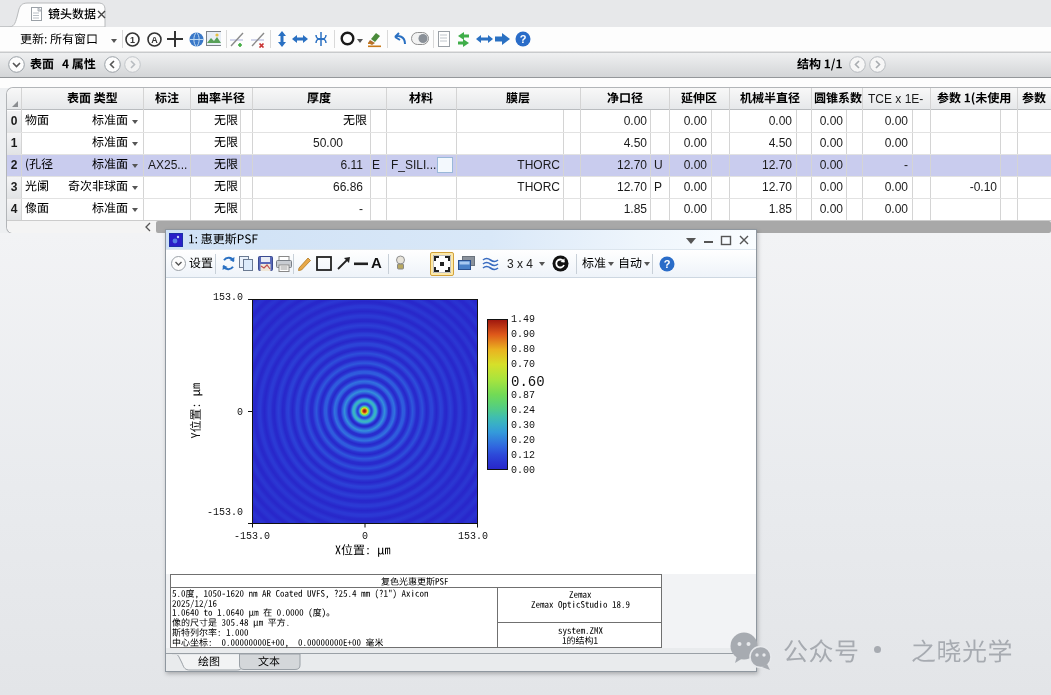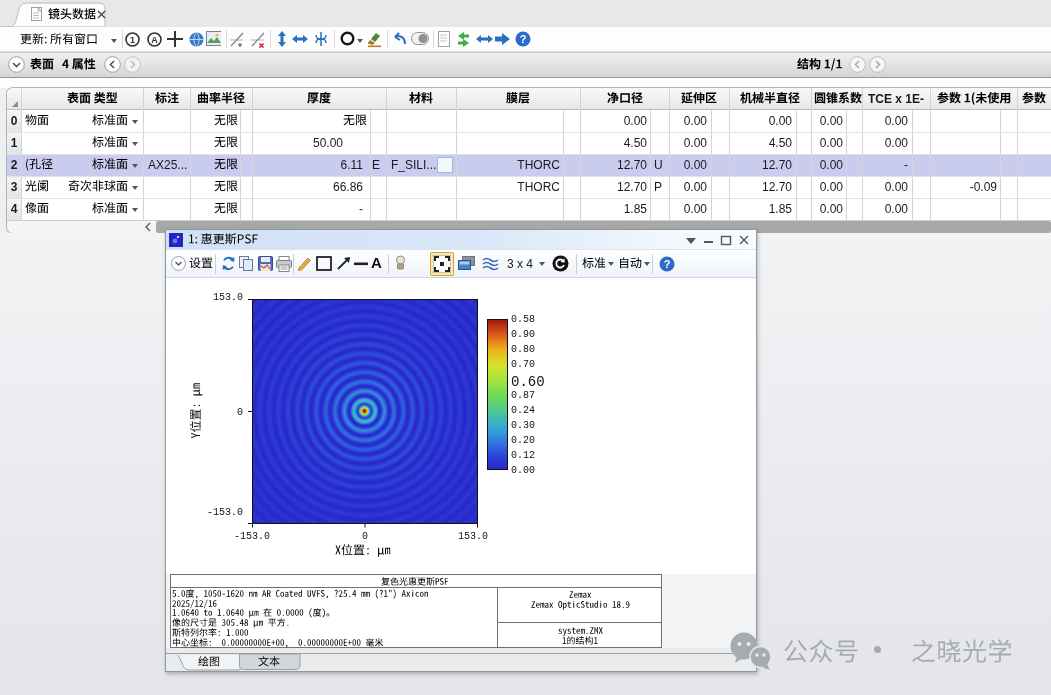--- a/index.html
+++ b/index.html
@@ -175,21 +175,21 @@
   </svg>
 <svg width="50" height="16" style="position:absolute;left:814.0px;top:92.0px;overflow:visible">
     <path transform="translate(0,10.32)" d="M4.4 -7.3H7.5V-6.7H4.4ZM3.2 -8.2V-5.8H8.8V-8.2ZM5.4 -3.9V-3.3C5.4 -2.8 5.2 -2.1 2.3 -1.6C2.6 -1.4 2.9 -0.9 3.1 -0.6C6.1 -1.2 6.7 -2.3 6.7 -3.2V-3.9ZM6.3 -1.6C7.2 -1.3 8.4 -0.8 9 -0.6L9.5 -1.6C8.9 -1.9 7.7 -2.3 6.9 -2.6ZM3 -5.3V-2.3H4.2V-4.2H7.7V-2.4H9V-5.3ZM0.9 -9.8V1.1H2.2V0.7H9.7V1.1H11.2V-9.8ZM2.2 -0.5V-8.6H9.7V-0.5ZM19.9 -9.6C20.2 -9.1 20.5 -8.5 20.6 -8.1H19.2C19.4 -8.6 19.6 -9.2 19.8 -9.8L18.5 -10.2C18.1 -8.8 17.4 -7.1 16.6 -6V-6.8H13.6C13.8 -7.1 14.1 -7.4 14.3 -7.7H17.2V-9H14.9C15 -9.3 15.1 -9.5 15.2 -9.8L14 -10.2C13.6 -9.1 13 -8.1 12.3 -7.4C12.5 -7.1 12.8 -6.3 12.9 -6C13.1 -6.2 13.2 -6.3 13.3 -6.5V-5.5H14.1V-4.3H12.6V-3H14.1V-1.2C14.1 -0.6 13.8 -0.1 13.5 0.1C13.7 0.3 14.1 0.8 14.2 1C14.4 0.8 14.8 0.6 17.1 -0.7C17 -1 16.9 -1.6 16.8 -2L15.4 -1.2V-3H16.8V-4.3H15.4V-5.5H16.6V-5.7C16.8 -5.3 17 -4.8 17.1 -4.5C17.2 -4.7 17.4 -4.9 17.5 -5.2V1.1H18.9V0.3H23.6V-1H21.6V-2.1H23.2V-3.4H21.6V-4.4H23.2V-5.7H21.6V-6.8H23.5V-8.1H21.1L22 -8.4C21.8 -8.9 21.5 -9.6 21.1 -10.1ZM20.3 -4.4V-3.4H18.9V-4.4ZM20.3 -5.7H18.9V-6.8H20.3ZM20.3 -2.1V-1H18.9V-2.1ZM26.9 -2.6C26.3 -1.8 25.4 -1 24.5 -0.5C24.8 -0.3 25.4 0.2 25.7 0.4C26.6 -0.2 27.7 -1.2 28.4 -2.1ZM31.4 -1.9C32.4 -1.2 33.5 -0.2 34.1 0.4L35.4 -0.4C34.7 -1.1 33.5 -2 32.6 -2.7ZM31.7 -5.3C31.9 -5.1 32.2 -4.8 32.4 -4.6L28.8 -4.3C30.3 -5.1 31.9 -6.1 33.3 -7.2L32.3 -8.1C31.7 -7.7 31.1 -7.2 30.6 -6.8L28.2 -6.7C28.9 -7.2 29.6 -7.8 30.2 -8.4C31.7 -8.5 33.2 -8.7 34.5 -9L33.4 -10.2C31.4 -9.7 28.1 -9.4 25.1 -9.3C25.2 -9 25.4 -8.4 25.5 -8.1C26.3 -8.1 27.3 -8.1 28.2 -8.2C27.6 -7.6 26.9 -7.2 26.7 -7C26.3 -6.8 26 -6.6 25.8 -6.6C25.9 -6.2 26.1 -5.6 26.2 -5.3C26.4 -5.4 26.8 -5.5 28.7 -5.6C27.9 -5.2 27.3 -4.8 26.9 -4.7C26.2 -4.3 25.7 -4.1 25.2 -4C25.4 -3.6 25.6 -3 25.6 -2.7C26 -2.9 26.6 -3 29.3 -3.2V-0.5C29.3 -0.4 29.3 -0.4 29.1 -0.3C28.9 -0.3 28.1 -0.3 27.5 -0.4C27.7 0 28 0.6 28 1C28.9 1 29.6 1 30.1 0.8C30.6 0.6 30.8 0.2 30.8 -0.5V-3.3L33.3 -3.5C33.6 -3.1 33.8 -2.7 34 -2.4L35.1 -3.1C34.7 -3.9 33.7 -5 32.8 -5.9ZM41.1 -10.1C40.9 -9.6 40.6 -8.9 40.3 -8.5L41.2 -8.1C41.5 -8.5 41.9 -9 42.3 -9.6ZM40.5 -2.9C40.3 -2.4 40 -2.1 39.7 -1.7L38.7 -2.2L39 -2.9ZM37 -1.8C37.5 -1.5 38.1 -1.3 38.7 -1C38 -0.5 37.2 -0.2 36.3 -0C36.6 0.2 36.8 0.7 37 1C38 0.7 39 0.3 39.8 -0.3C40.2 -0.1 40.5 0.1 40.7 0.3L41.6 -0.6C41.4 -0.8 41.1 -1 40.7 -1.2C41.4 -1.8 41.8 -2.7 42.1 -3.8L41.3 -4.1L41.1 -4H39.6L39.8 -4.5L38.5 -4.7C38.4 -4.5 38.4 -4.3 38.2 -4H36.7V-2.9H37.6C37.4 -2.4 37.2 -2.1 37 -1.8ZM36.8 -9.6C37.1 -9.1 37.4 -8.5 37.5 -8.1H36.5V-6.9H38.3C37.7 -6.3 37 -5.8 36.3 -5.5C36.5 -5.3 36.8 -4.8 37 -4.5C37.6 -4.8 38.2 -5.3 38.8 -5.9V-4.8H40.1V-6.1C40.6 -5.7 41.1 -5.3 41.3 -5.1L42.1 -6.1C41.9 -6.2 41.2 -6.6 40.6 -6.9H42.4V-8.1H40.1V-10.2H38.8V-8.1H37.6L38.6 -8.5C38.5 -8.9 38.1 -9.5 37.8 -10ZM43.3 -10.2C43.1 -8 42.5 -6 41.6 -4.7C41.9 -4.5 42.4 -4 42.6 -3.8C42.8 -4.1 43.1 -4.5 43.2 -4.9C43.5 -4 43.8 -3.1 44.1 -2.4C43.5 -1.3 42.6 -0.6 41.4 -0C41.6 0.2 42 0.8 42.1 1.1C43.3 0.6 44.1 -0.2 44.8 -1.1C45.3 -0.2 46 0.5 46.8 1C47.1 0.6 47.5 0.1 47.8 -0.2C46.9 -0.7 46.2 -1.4 45.6 -2.4C46.2 -3.5 46.5 -5 46.8 -6.6H47.5V-8H44.3C44.4 -8.6 44.6 -9.3 44.7 -10ZM45.4 -6.6C45.3 -5.6 45.1 -4.7 44.8 -3.9C44.5 -4.8 44.3 -5.7 44.1 -6.6Z" fill="#000"></path>
   </svg>
 <svg width="76" height="16" style="position:absolute;left:936.8px;top:92.0px;overflow:visible">
     <path transform="translate(0,10.32)" d="M7.3 -3.4C6.3 -2.7 4.4 -2.2 2.7 -2C3 -1.7 3.3 -1.2 3.5 -0.9C5.3 -1.2 7.3 -1.8 8.5 -2.8ZM8.8 -2.2C7.4 -0.9 4.7 -0.4 1.9 -0.2C2.1 0.2 2.4 0.7 2.6 1.1C5.7 0.7 8.4 0 10.1 -1.5ZM2.1 -6.9C2.4 -7 2.8 -7 4.3 -7.1C4.2 -6.9 4.1 -6.6 4 -6.4H0.6V-5.1H3C2.3 -4.3 1.4 -3.6 0.3 -3.1C0.6 -2.9 1.1 -2.3 1.4 -2C2.1 -2.4 2.7 -2.8 3.3 -3.3C3.5 -3.1 3.7 -2.9 3.8 -2.7C5 -3 6.5 -3.5 7.6 -4.1L6.4 -4.7C5.8 -4.4 4.8 -4.1 3.9 -3.9C4.2 -4.3 4.6 -4.7 4.9 -5.1H7.2C8.1 -3.8 9.4 -2.7 10.8 -2C11 -2.4 11.4 -2.9 11.7 -3.2C10.7 -3.6 9.6 -4.3 8.9 -5.1H11.5V-6.4H5.6C5.7 -6.6 5.9 -6.9 6 -7.2L9.1 -7.3C9.3 -7.1 9.6 -6.8 9.7 -6.6L10.9 -7.5C10.3 -8.2 8.9 -9.2 7.8 -9.9L6.7 -9.2C7 -9 7.4 -8.7 7.8 -8.4L4.4 -8.3C5.1 -8.7 5.7 -9.2 6.3 -9.6L5 -10.3C4.1 -9.5 2.9 -8.8 2.6 -8.6C2.2 -8.4 1.9 -8.2 1.6 -8.2C1.8 -7.8 2 -7.2 2.1 -6.9ZM17.1 -10.1C16.9 -9.6 16.6 -8.9 16.3 -8.5L17.2 -8.1C17.5 -8.5 17.9 -9 18.3 -9.6ZM16.5 -2.9C16.3 -2.4 16 -2.1 15.7 -1.7L14.7 -2.2L15 -2.9ZM13 -1.8C13.5 -1.5 14.1 -1.3 14.7 -1C14 -0.5 13.2 -0.2 12.3 -0C12.6 0.2 12.8 0.7 13 1C14 0.7 15 0.3 15.8 -0.3C16.2 -0.1 16.5 0.1 16.7 0.3L17.6 -0.6C17.4 -0.8 17.1 -1 16.7 -1.2C17.4 -1.8 17.8 -2.7 18.1 -3.8L17.3 -4.1L17.1 -4H15.6L15.8 -4.5L14.5 -4.7C14.4 -4.5 14.4 -4.3 14.2 -4H12.7V-2.9H13.6C13.4 -2.4 13.2 -2.1 13 -1.8ZM12.8 -9.6C13.1 -9.1 13.4 -8.5 13.5 -8.1H12.5V-6.9H14.3C13.7 -6.3 13 -5.8 12.3 -5.5C12.5 -5.3 12.8 -4.8 13 -4.5C13.6 -4.8 14.2 -5.3 14.8 -5.9V-4.8H16.1V-6.1C16.6 -5.7 17.1 -5.3 17.3 -5.1L18.1 -6.1C17.9 -6.2 17.2 -6.6 16.6 -6.9H18.4V-8.1H16.1V-10.2H14.8V-8.1H13.6L14.6 -8.5C14.5 -8.9 14.1 -9.5 13.8 -10ZM19.3 -10.2C19.1 -8 18.5 -6 17.6 -4.7C17.9 -4.5 18.4 -4 18.6 -3.8C18.8 -4.1 19.1 -4.5 19.2 -4.9C19.5 -4 19.8 -3.1 20.1 -2.4C19.5 -1.3 18.6 -0.6 17.4 -0C17.6 0.2 18 0.8 18.1 1.1C19.3 0.6 20.1 -0.2 20.8 -1.1C21.3 -0.2 22 0.5 22.8 1C23.1 0.6 23.5 0.1 23.8 -0.2C22.9 -0.7 22.2 -1.4 21.6 -2.4C22.2 -3.5 22.5 -5 22.8 -6.6H23.5V-8H20.3C20.4 -8.6 20.6 -9.3 20.7 -10ZM21.4 -6.6C21.3 -5.6 21.1 -4.7 20.8 -3.9C20.5 -4.8 20.3 -5.7 20.1 -6.6ZM27.7 0H33V-1.4H31.4V-8.9H30.1C29.5 -8.5 28.9 -8.3 28 -8.1V-7H29.6V-1.4H27.7ZM36.6 2.4 37.7 2C36.7 0.2 36.3 -1.8 36.3 -3.8C36.3 -5.7 36.7 -7.8 37.7 -9.5L36.6 -10C35.5 -8.1 34.8 -6.2 34.8 -3.8C34.8 -1.4 35.5 0.6 36.6 2.4ZM43.6 -10.2V-8.4H39.9V-7H43.6V-5.4H39V-4H42.9C41.8 -2.7 40.2 -1.4 38.6 -0.7C38.9 -0.4 39.4 0.2 39.6 0.6C41.1 -0.2 42.5 -1.3 43.6 -2.7V1.1H45.1V-2.7C46.2 -1.4 47.6 -0.2 49 0.6C49.2 0.2 49.7 -0.4 50.1 -0.7C48.5 -1.4 46.8 -2.7 45.8 -4H49.7V-5.4H45.1V-7H48.9V-8.4H45.1V-10.2ZM53.4 -10.2C52.8 -8.5 51.6 -6.8 50.5 -5.7C50.7 -5.4 51.1 -4.6 51.3 -4.2C51.6 -4.6 51.9 -5 52.2 -5.4V1.1H53.6V-7.4C53.9 -7.9 54.1 -8.4 54.3 -8.8V-7.7H57.3V-6.9H54.6V-3.3H57.3C57.2 -2.9 57.1 -2.4 56.8 -2C56.4 -2.3 56 -2.7 55.7 -3.2L54.5 -2.9C54.9 -2.2 55.4 -1.6 56 -1C55.5 -0.7 54.8 -0.3 53.8 -0.1C54.1 0.2 54.5 0.8 54.7 1.1C55.8 0.7 56.6 0.3 57.2 -0.2C58.3 0.4 59.7 0.8 61.3 1.1C61.5 0.7 61.9 0.1 62.2 -0.2C60.5 -0.4 59.1 -0.7 58 -1.2C58.4 -1.9 58.6 -2.6 58.7 -3.3H61.7V-6.9H58.8V-7.7H62V-9H58.8V-10.1H57.3V-9H54.4L54.7 -9.8ZM55.9 -5.7H57.3V-4.7V-4.5H55.9ZM58.8 -5.7H60.3V-4.5H58.8V-4.6ZM64 -9.4V-5.1C64 -3.4 63.9 -1.2 62.6 0.2C62.9 0.4 63.5 0.9 63.8 1.1C64.6 0.2 65.1 -1.1 65.3 -2.4H67.7V0.9H69.2V-2.4H71.7V-0.6C71.7 -0.4 71.6 -0.3 71.4 -0.3C71.2 -0.3 70.4 -0.3 69.7 -0.4C69.9 0 70.1 0.6 70.2 1C71.3 1 72 1 72.5 0.8C73 0.5 73.2 0.1 73.2 -0.6V-9.4ZM65.5 -8H67.7V-6.6H65.5ZM71.7 -8V-6.6H69.2V-8ZM65.5 -5.3H67.7V-3.8H65.4C65.4 -4.2 65.5 -4.7 65.5 -5.1ZM71.7 -5.3V-3.8H69.2V-5.3Z" fill="#000"></path>
   </svg>
 <svg width="26" height="16" style="position:absolute;left:1022.0px;top:92.0px;overflow:visible">
     <path transform="translate(0,10.32)" d="M7.3 -3.4C6.3 -2.7 4.4 -2.2 2.7 -2C3 -1.7 3.3 -1.2 3.5 -0.9C5.3 -1.2 7.3 -1.8 8.5 -2.8ZM8.8 -2.2C7.4 -0.9 4.7 -0.4 1.9 -0.2C2.1 0.2 2.4 0.7 2.6 1.1C5.7 0.7 8.4 0 10.1 -1.5ZM2.1 -6.9C2.4 -7 2.8 -7 4.3 -7.1C4.2 -6.9 4.1 -6.6 4 -6.4H0.6V-5.1H3C2.3 -4.3 1.4 -3.6 0.3 -3.1C0.6 -2.9 1.1 -2.3 1.4 -2C2.1 -2.4 2.7 -2.8 3.3 -3.3C3.5 -3.1 3.7 -2.9 3.8 -2.7C5 -3 6.5 -3.5 7.6 -4.1L6.4 -4.7C5.8 -4.4 4.8 -4.1 3.9 -3.9C4.2 -4.3 4.6 -4.7 4.9 -5.1H7.2C8.1 -3.8 9.4 -2.7 10.8 -2C11 -2.4 11.4 -2.9 11.7 -3.2C10.7 -3.6 9.6 -4.3 8.9 -5.1H11.5V-6.4H5.6C5.7 -6.6 5.9 -6.9 6 -7.2L9.1 -7.3C9.3 -7.1 9.6 -6.8 9.7 -6.6L10.9 -7.5C10.3 -8.2 8.9 -9.2 7.8 -9.9L6.7 -9.2C7 -9 7.4 -8.7 7.8 -8.4L4.4 -8.3C5.1 -8.7 5.7 -9.2 6.3 -9.6L5 -10.3C4.1 -9.5 2.9 -8.8 2.6 -8.6C2.2 -8.4 1.9 -8.2 1.6 -8.2C1.8 -7.8 2 -7.2 2.1 -6.9ZM17.1 -10.1C16.9 -9.6 16.6 -8.9 16.3 -8.5L17.2 -8.1C17.5 -8.5 17.9 -9 18.3 -9.6ZM16.5 -2.9C16.3 -2.4 16 -2.1 15.7 -1.7L14.7 -2.2L15 -2.9ZM13 -1.8C13.5 -1.5 14.1 -1.3 14.7 -1C14 -0.5 13.2 -0.2 12.3 -0C12.6 0.2 12.8 0.7 13 1C14 0.7 15 0.3 15.8 -0.3C16.2 -0.1 16.5 0.1 16.7 0.3L17.6 -0.6C17.4 -0.8 17.1 -1 16.7 -1.2C17.4 -1.8 17.8 -2.7 18.1 -3.8L17.3 -4.1L17.1 -4H15.6L15.8 -4.5L14.5 -4.7C14.4 -4.5 14.4 -4.3 14.2 -4H12.7V-2.9H13.6C13.4 -2.4 13.2 -2.1 13 -1.8ZM12.8 -9.6C13.1 -9.1 13.4 -8.5 13.5 -8.1H12.5V-6.9H14.3C13.7 -6.3 13 -5.8 12.3 -5.5C12.5 -5.3 12.8 -4.8 13 -4.5C13.6 -4.8 14.2 -5.3 14.8 -5.9V-4.8H16.1V-6.1C16.6 -5.7 17.1 -5.3 17.3 -5.1L18.1 -6.1C17.9 -6.2 17.2 -6.6 16.6 -6.9H18.4V-8.1H16.1V-10.2H14.8V-8.1H13.6L14.6 -8.5C14.5 -8.9 14.1 -9.5 13.8 -10ZM19.3 -10.2C19.1 -8 18.5 -6 17.6 -4.7C17.9 -4.5 18.4 -4 18.6 -3.8C18.8 -4.1 19.1 -4.5 19.2 -4.9C19.5 -4 19.8 -3.1 20.1 -2.4C19.5 -1.3 18.6 -0.6 17.4 -0C17.6 0.2 18 0.8 18.1 1.1C19.3 0.6 20.1 -0.2 20.8 -1.1C21.3 -0.2 22 0.5 22.8 1C23.1 0.6 23.5 0.1 23.8 -0.2C22.9 -0.7 22.2 -1.4 21.6 -2.4C22.2 -3.5 22.5 -5 22.8 -6.6H23.5V-8H20.3C20.4 -8.6 20.6 -9.3 20.7 -10ZM21.4 -6.6C21.3 -5.6 21.1 -4.7 20.8 -3.9C20.5 -4.8 20.3 -5.7 20.1 -6.6Z" fill="#000"></path>
   </svg>
-<div class="num" style="left:868.0px;top:92px;font-weight:bold">TCE x 1E-</div>
+<div class="num" style="left:868.0px;top:92px;font-weight:normal">TCE x 1E-</div>
 <svg width="1051" height="132" style="position:absolute;left:0;top:88px">
     <line x1="21.5" y1="0" x2="21.5" y2="132" stroke="#d4d4d4" stroke-width="1"></line>
     <line x1="143.5" y1="0" x2="143.5" y2="132" stroke="#d4d4d4" stroke-width="1"></line>
     <line x1="190.5" y1="0" x2="190.5" y2="132" stroke="#d4d4d4" stroke-width="1"></line>
     <line x1="240.5" y1="22" x2="240.5" y2="132" stroke="#d4d4d4" stroke-width="1"></line>
     <line x1="252.5" y1="0" x2="252.5" y2="132" stroke="#d4d4d4" stroke-width="1"></line>
     <line x1="370.5" y1="22" x2="370.5" y2="132" stroke="#d4d4d4" stroke-width="1"></line>
     <line x1="386.5" y1="0" x2="386.5" y2="132" stroke="#d4d4d4" stroke-width="1"></line>
     <line x1="456.5" y1="0" x2="456.5" y2="132" stroke="#d4d4d4" stroke-width="1"></line>
     <line x1="563.5" y1="22" x2="563.5" y2="132" stroke="#d4d4d4" stroke-width="1"></line>
@@ -308,21 +308,21 @@
 <div class="num" style="left:773px;top:114px;width:70px;text-align:right">0.00</div>
 <div class="num" style="left:773px;top:136px;width:70px;text-align:right">0.00</div>
 <div class="num" style="left:773px;top:158px;width:70px;text-align:right">0.00</div>
 <div class="num" style="left:773px;top:180px;width:70px;text-align:right">0.00</div>
 <div class="num" style="left:773px;top:202px;width:70px;text-align:right">0.00</div>
 <div class="num" style="left:838px;top:114px;width:70px;text-align:right">0.00</div>
 <div class="num" style="left:838px;top:136px;width:70px;text-align:right">0.00</div>
 <div class="num" style="left:838px;top:158px;width:70px;text-align:right">-</div>
 <div class="num" style="left:838px;top:180px;width:70px;text-align:right">0.00</div>
 <div class="num" style="left:838px;top:202px;width:70px;text-align:right">0.00</div>
-<div class="num" style="left:927px;top:180px;width:70px;text-align:right">-0.09</div>
+<div class="num" style="left:927px;top:180px;width:70px;text-align:right">-0.10</div>
 <div style="position:absolute;left:7px;top:220px;width:1044px;height:13px;background:#f4f4f4;border-top:1px solid #cccccc;border-radius:0 0 0 7px;"></div>
 <div style="position:absolute;left:156px;top:221px;width:895px;height:12px;background:#a8a8a8;border-radius:2px;"></div>
 <svg width="8" height="10" style="position:absolute;left:144px;top:222px">
     <path d="M6 1 L2 5 L6 9" stroke="#555" stroke-width="1.3" fill="none"></path>
   </svg>
 <div style="position:absolute;left:0px;top:233px;width:1051px;height:462px;background:linear-gradient(#f2f3f5,#e9ebee 55%,#e3e5e8);"></div>
 <div style="position:absolute;left:165px;top:229px;width:592px;height:443px;background:#fff;border:1px solid #8f979f;box-shadow:1px 2px 4px rgba(0,0,0,0.25);"></div>
 <div style="position:absolute;left:166px;top:230px;width:590px;height:20px;background:linear-gradient(90deg,#cfe1f5,#d9e8f8 55%,#eef5fc 80%,#fafdff);border-bottom:1px solid #dde6ee;"></div>
 <svg width="14" height="14" style="position:absolute;left:169px;top:233px">
     <rect width="14" height="14" fill="#1a2fa8"></rect>
@@ -574,21 +574,21 @@
         <stop offset="75.0%" stop-color="rgb(52, 155, 218)"></stop>
         <stop offset="80.0%" stop-color="rgb(50, 128, 221)"></stop>
         <stop offset="85.0%" stop-color="rgb(48, 101, 223)"></stop>
         <stop offset="90.0%" stop-color="rgb(45, 74, 217)"></stop>
         <stop offset="95.0%" stop-color="rgb(42, 54, 210)"></stop>
         <stop offset="100.0%" stop-color="rgb(40, 38, 202)"></stop>
       </linearGradient>
     </defs>
     <rect x="0.5" y="0.5" width="20" height="150" fill="url(#cb)" stroke="#111"></rect>
   </svg>
-<div class="mono" style="position:absolute;left:511px;top:314px;font-size:10px;color:#111;letter-spacing:0px;white-space:pre">0.58</div>
+<div class="mono" style="position:absolute;left:511px;top:314px;font-size:10px;color:#111;letter-spacing:0px;white-space:pre">1.49</div>
 <div class="mono" style="position:absolute;left:511px;top:329px;font-size:10px;color:#111;letter-spacing:0px;white-space:pre">0.90</div>
 <div class="mono" style="position:absolute;left:511px;top:344px;font-size:10px;color:#111;letter-spacing:0px;white-space:pre">0.80</div>
 <div class="mono" style="position:absolute;left:511px;top:359px;font-size:10px;color:#111;letter-spacing:0px;white-space:pre">0.70</div>
 <div class="mono" style="position:absolute;left:511px;top:374px;font-size:14px;color:#111;letter-spacing:0px;white-space:pre">0.60</div>
 <div class="mono" style="position:absolute;left:511px;top:390px;font-size:10px;color:#111;letter-spacing:0px;white-space:pre">0.87</div>
 <div class="mono" style="position:absolute;left:511px;top:405px;font-size:10px;color:#111;letter-spacing:0px;white-space:pre">0.24</div>
 <div class="mono" style="position:absolute;left:511px;top:420px;font-size:10px;color:#111;letter-spacing:0px;white-space:pre">0.30</div>
 <div class="mono" style="position:absolute;left:511px;top:435px;font-size:10px;color:#111;letter-spacing:0px;white-space:pre">0.20</div>
 <div class="mono" style="position:absolute;left:511px;top:450px;font-size:10px;color:#111;letter-spacing:0px;white-space:pre">0.12</div>
 <div class="mono" style="position:absolute;left:511px;top:465px;font-size:10px;color:#111;letter-spacing:0px;white-space:pre">0.00</div>

